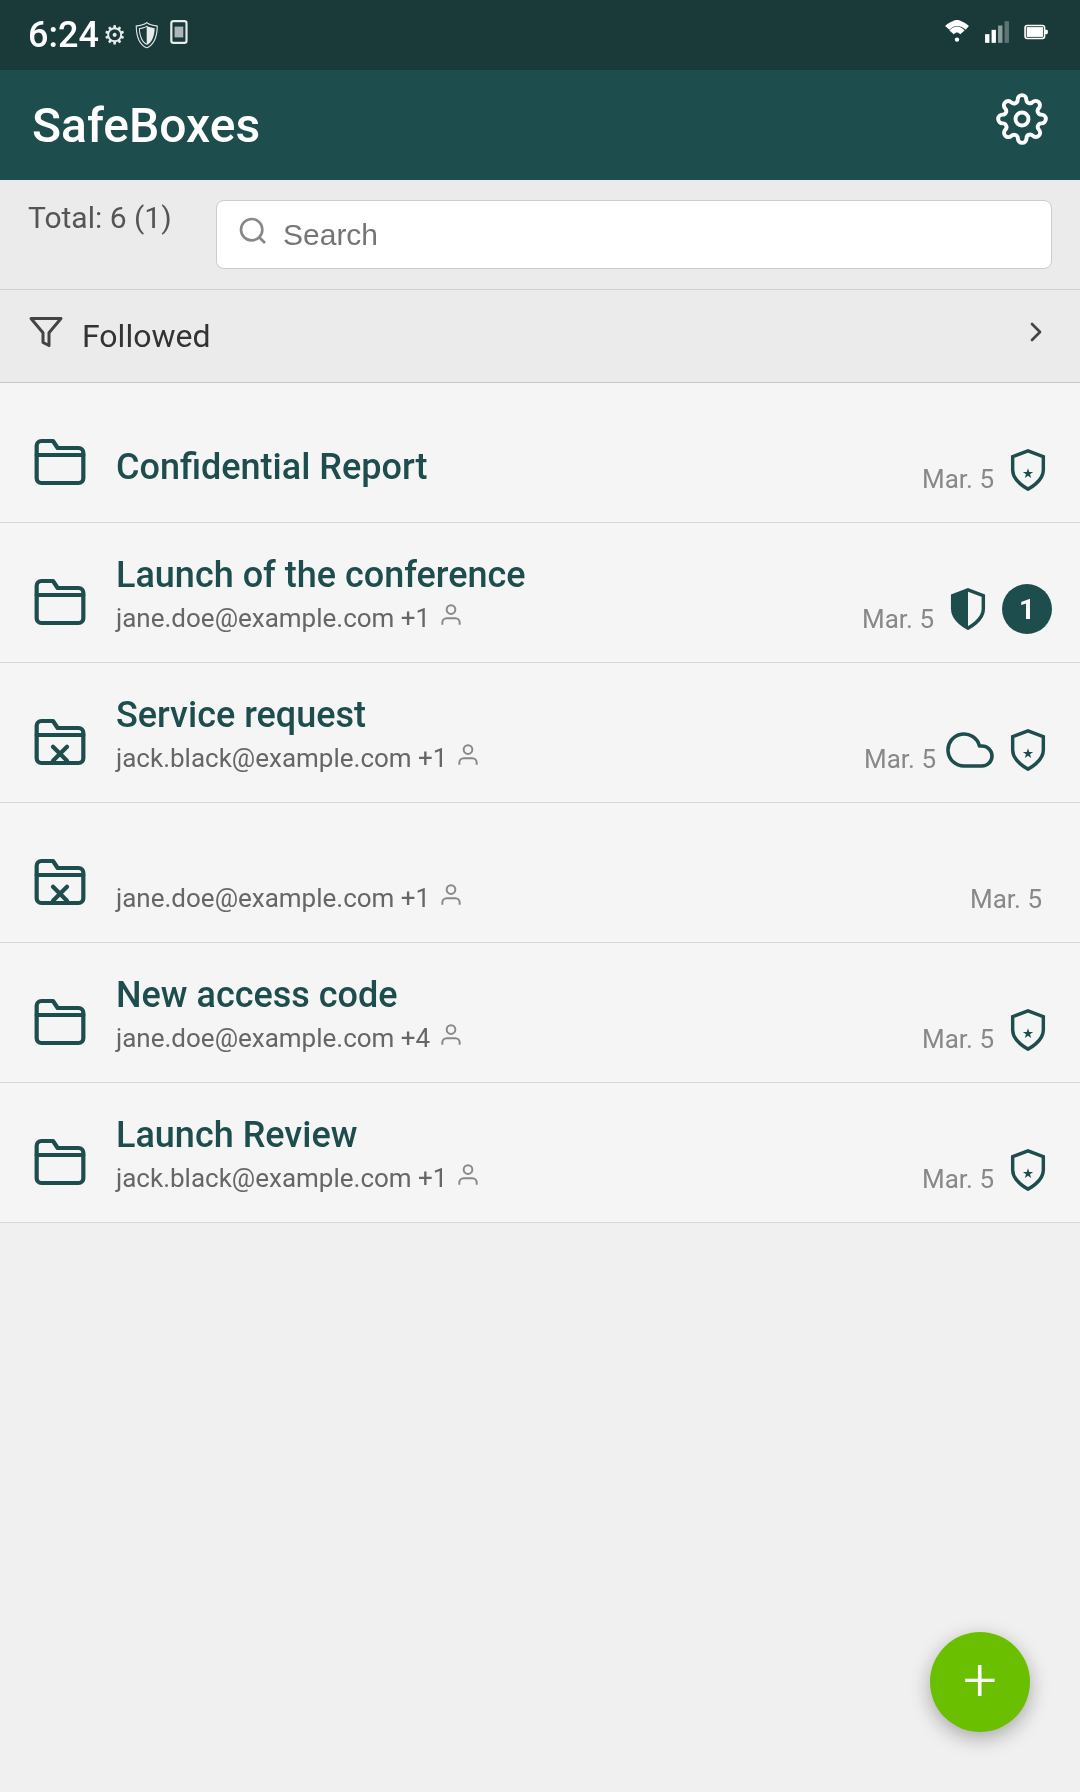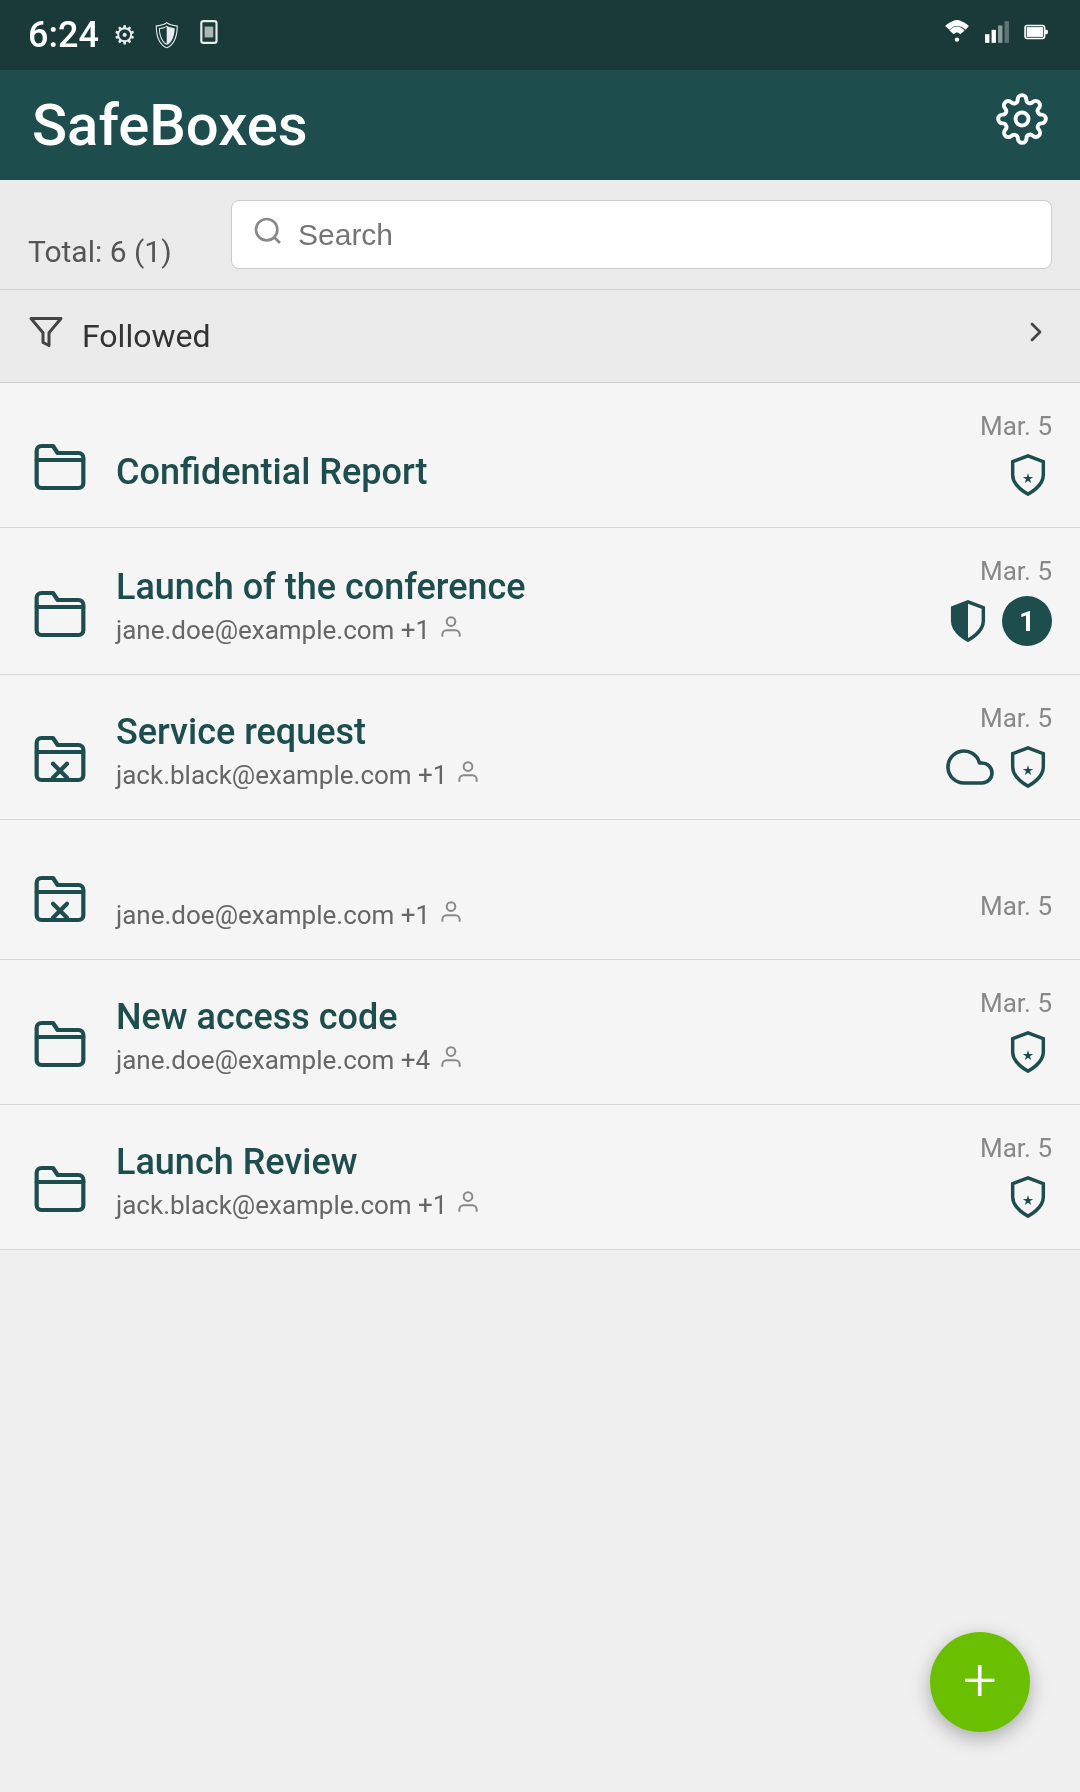--- a/index.html
+++ b/index.html
@@ -19,21 +19,21 @@
       color: #fff;
       display: flex;
       align-items: center;
       justify-content: space-between;
       padding: 0 28px;
       height: 70px;
     }
     .status-bar-left {
       display: flex;
       align-items: center;
-      gap: 14px;
+      gap: 4px;
     }
     .status-time {
       font-size: 36px;
       font-weight: 500;
     }
     .status-icon {
       font-size: 26px;
       opacity: 0.9;
     }
     .status-bar-right {
@@ -49,37 +49,37 @@
     .app-bar {
       background: #1e4d4d;
       color: #fff;
       display: flex;
       align-items: center;
       justify-content: space-between;
       padding: 0 32px;
       height: 110px;
     }
     .app-title {
-      font-size: 58px;
+      font-size: 48px;
       font-weight: 500;
       color: #fff;
     }
     .app-bar-gear {
       font-size: 52px;
       color: #fff;
       cursor: pointer;
     }
 
     
     .search-area {
       background: #ebebeb;
       display: flex;
-      align-items: flex-end;
+      align-items: flex-start;
       padding: 20px 28px;
-      gap: 43px;
+      gap: 28px;
       border-bottom: 1px solid #d0d0d0;
     }
     .total-label {
       font-size: 30px;
       color: #555;
       white-space: nowrap;
       min-width: 160px;
     }
     .search-box {
       flex: 1;
@@ -171,21 +171,21 @@
       display: flex;
       align-items: center;
       gap: 8px;
     }
     .person-icon {
       font-size: 24px;
       color: #888;
     }
     .item-meta {
       display: flex;
-      flex-direction: column;
+      flex-direction: row;
       align-items: flex-end;
       gap: 10px;
       flex-shrink: 0;
     }
     .item-date {
       font-size: 26px;
       color: #888;
       white-space: nowrap;
     }
     .item-badges {

